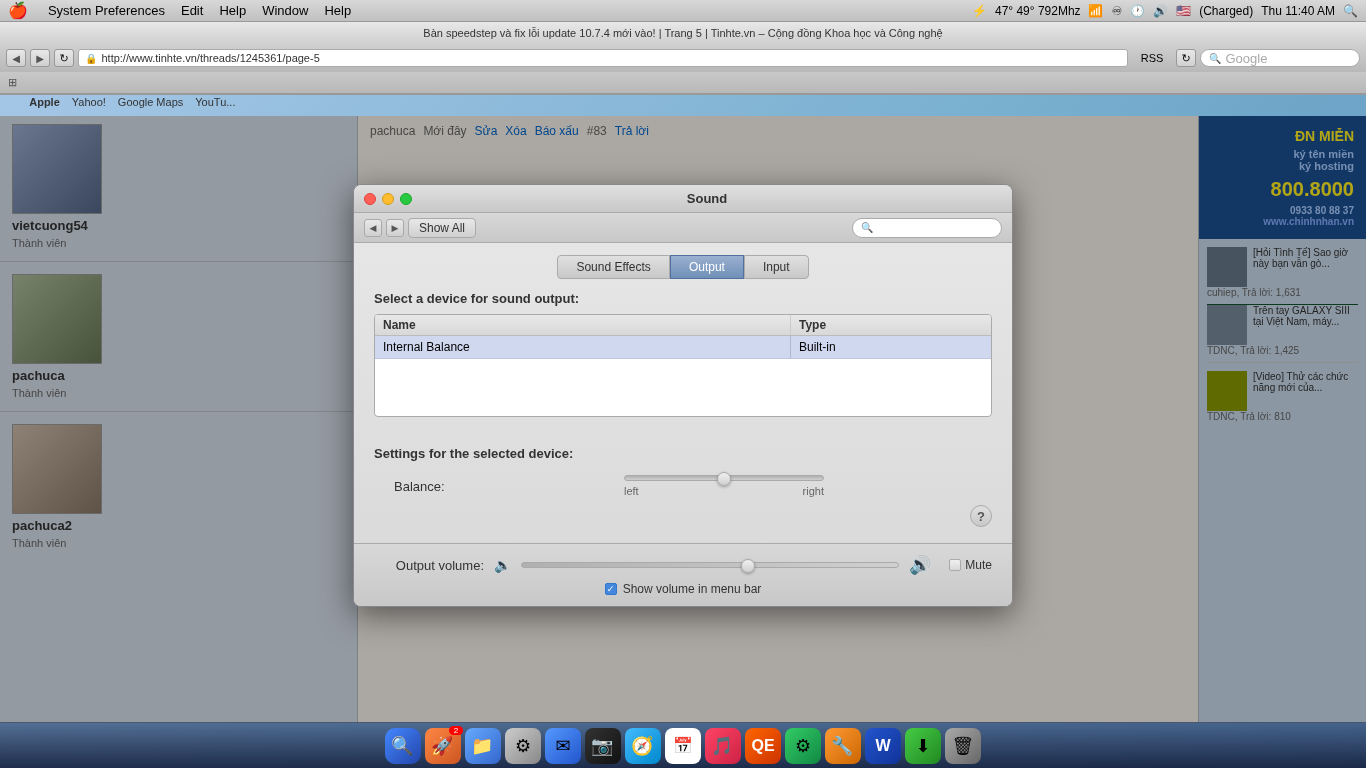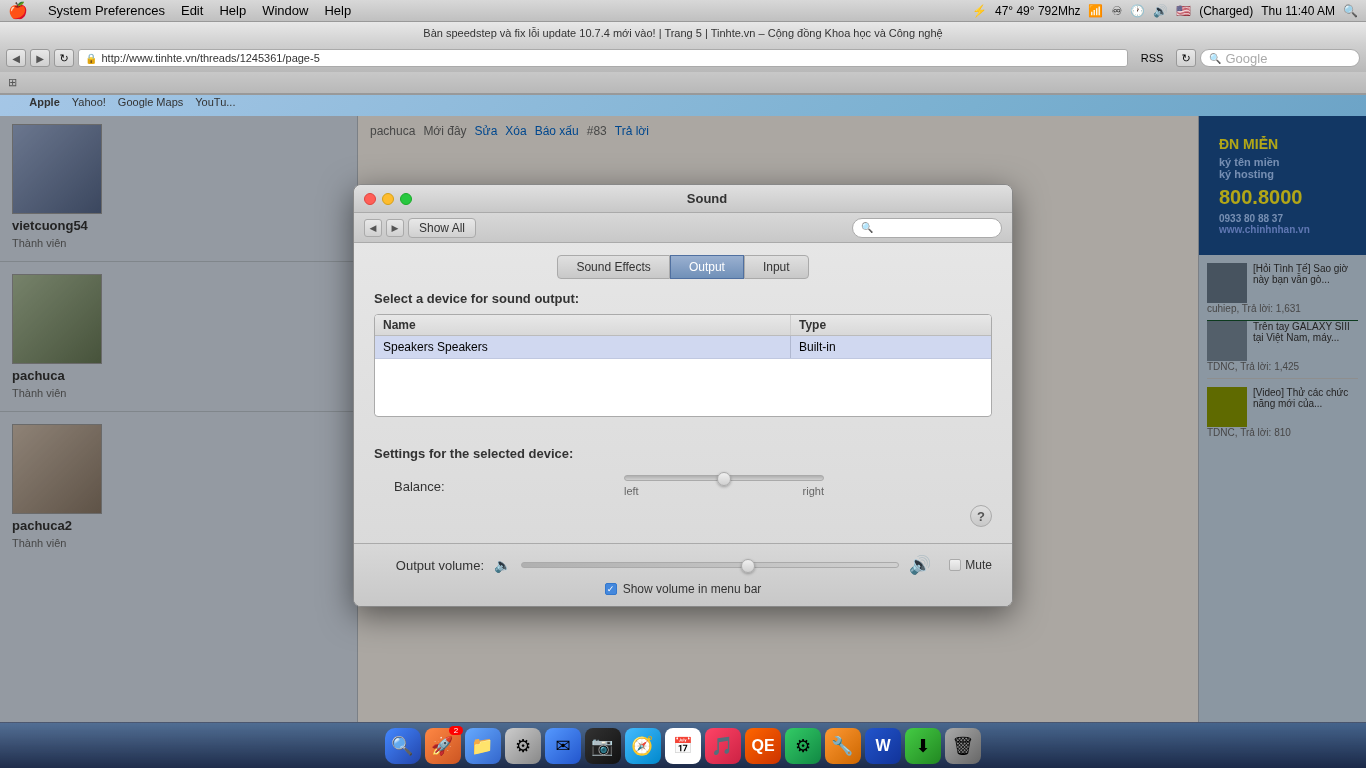--- a/index.html
+++ b/index.html
@@ -732,21 +732,21 @@
       </div>
       <div style="height:1px;background:#b8c0c8;margin:4px 0;"></div>
       <div class="sidebar-user">
         <div class="user-avatar" style="background:linear-gradient(135deg,#ccbbaa,#887766);width:90px;height:90px;"></div>
         <span class="user-name">pachuca2</span>
         <span class="user-role">Thành viên</span>
       </div>
     </div>
 
     <div class="right-sidebar">
-      <div style="background:#1a5090;color:white;padding:20px;text-align:left;font-size:11px;font-weight:bold;">
+      <div style="background:#1a5090;color:white;padding:12px;text-align:right;font-size:11px;font-weight:bold;">
         <div style="font-size:14px;font-weight:900;color:#ffee22;">ĐN MIỄN</div>
         <div style="font-size:11px;color:#aaccff;margin-top:4px;">ký tên miền<br>ký hosting</div>
         <div style="font-size:20px;font-weight:900;color:#ffee22;margin-top:6px;">800.8000</div>
         <div style="font-size:10px;color:#aaccff;margin-top:4px;">0933 80 88 37</div>
         <div style="font-size:10px;color:#88aaff;">www.chinhnhan.vn</div>
       </div>
       <div style="padding:8px;font-size:11px;">
         <div style="margin-bottom:0;border-bottom:1px solid #14532d;padding-bottom:6px;">
           <div style="background:#667788;width:40px;height:40px;float:left;margin-right:6px;"></div>
           <div style="font-size:10px;color:#333;">[Hỏi Tình Tế] Sao giờ này bạn vẫn gò...</div>
@@ -817,21 +817,21 @@
       <div class="dialog-content">
         <div class="section-title">Select a device for sound output:</div>
 
         <div class="device-table">
           <div class="device-table-header">
             <div class="col-name">Name</div>
             <div class="col-type">Type</div>
           </div>
           <div class="device-table-body">
             <div class="device-row">
-              <div class="col-name">Speakers Speakers</div>
+              <div class="col-name">Internal Balance</div>
               <div class="col-type">Built-in</div>
             </div>
             <div class="device-row-empty"></div>
           </div>
         </div>
 
         <div class="settings-section">
           <div class="settings-title">Settings for the selected device:</div>
 
           <div class="balance-row">

